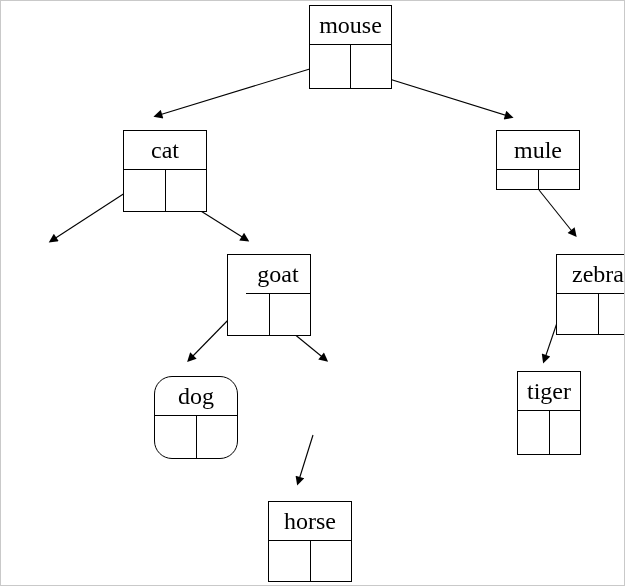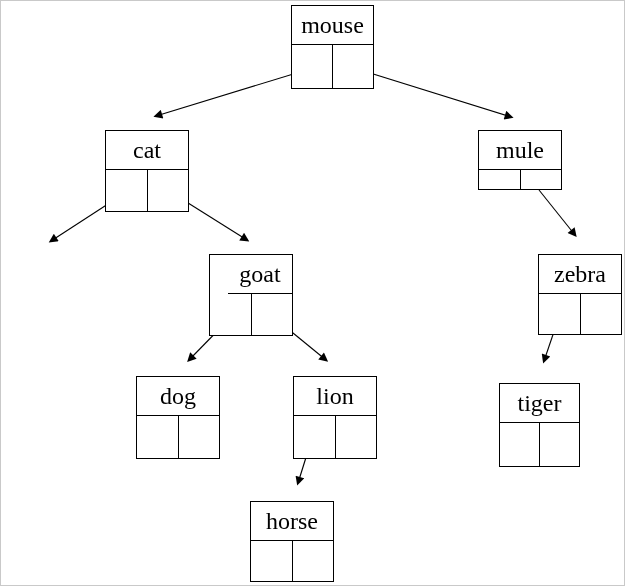--- a/index.html
+++ b/index.html
@@ -23,20 +23,21 @@
     top: 0;
     width: 625px;
     height: 586px;
     pointer-events: none;
   }
   .node {
     position: absolute;
     box-sizing: border-box;
     border: 1px solid #000000;
     background: #ffffff;
+    margin-left: 18px;
   }
   .node-label {
     box-sizing: border-box;
     height: 39px;
     border-bottom: 1px solid #000000;
     display: flex;
     align-items: center;
     justify-content: center;
     font-size: 24px;
     line-height: 1;
@@ -113,37 +114,30 @@
   </div>
 
   <div class="node" style="left:537px; top:253px; width:84px; height:81px;">
     <div class="node-label">zebra</div>
     <div class="node-cells">
       <div class="cell left"></div>
       <div class="cell right"></div>
     </div>
   </div>
 
-  <div class="node" style="left:135px; top:375px; width:84px; height:83px;">
+  <div class="node" style="left:135px; top:375px; width:84px; height:83px;border-radius:18px;">
     <div class="node-label">dog</div>
     <div class="node-cells">
       <div class="cell left"></div>
       <div class="cell right"></div>
     </div>
   </div>
 
-  <div class="node" style="left:292px; top:375px; width:84px; height:83px;">
-    <div class="node-label">lion</div>
-    <div class="node-cells">
-      <div class="cell left"></div>
-      <div class="cell right"></div>
-    </div>
-  </div>
 
-  <div class="node" style="left:498px; top:382px; width:81px; height:84px;text-align:center;">
+  <div class="node" style="left:498px; top:370px; width:64px; height:84px;text-align:center;">
     <div class="node-label">tiger</div>
     <div class="node-cells">
       <div class="cell left"></div>
       <div class="cell right"></div>
     </div>
   </div>
 
   <div class="node" style="left:249px; top:500px; width:84px; height:81px;text-align:right;">
     <div class="node-label">horse</div>
     <div class="node-cells">

